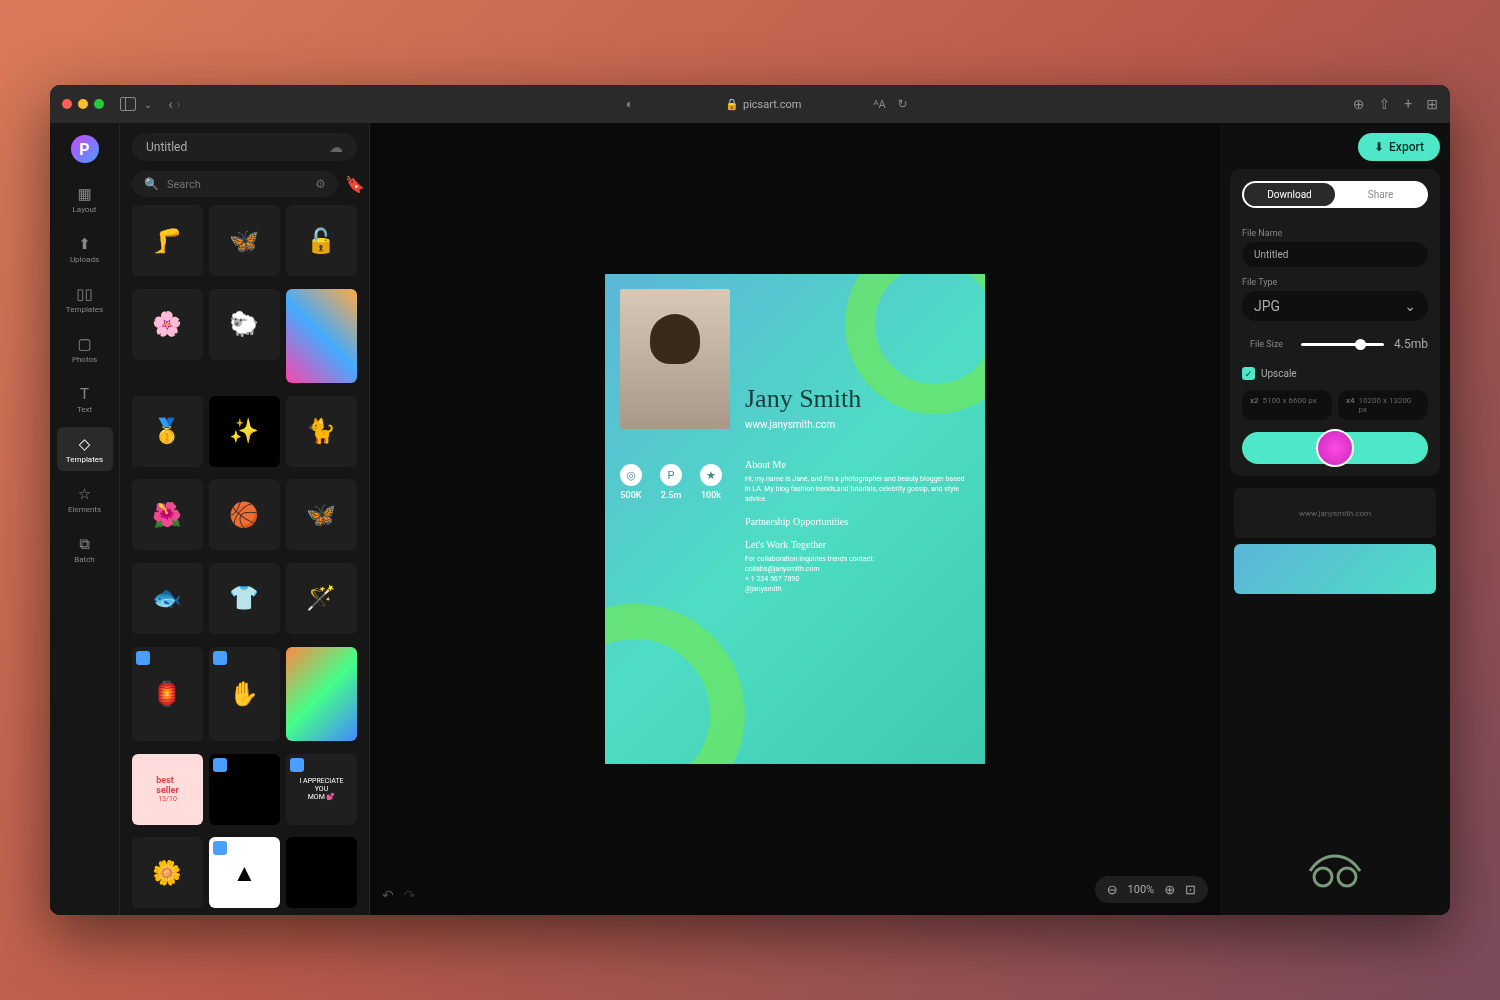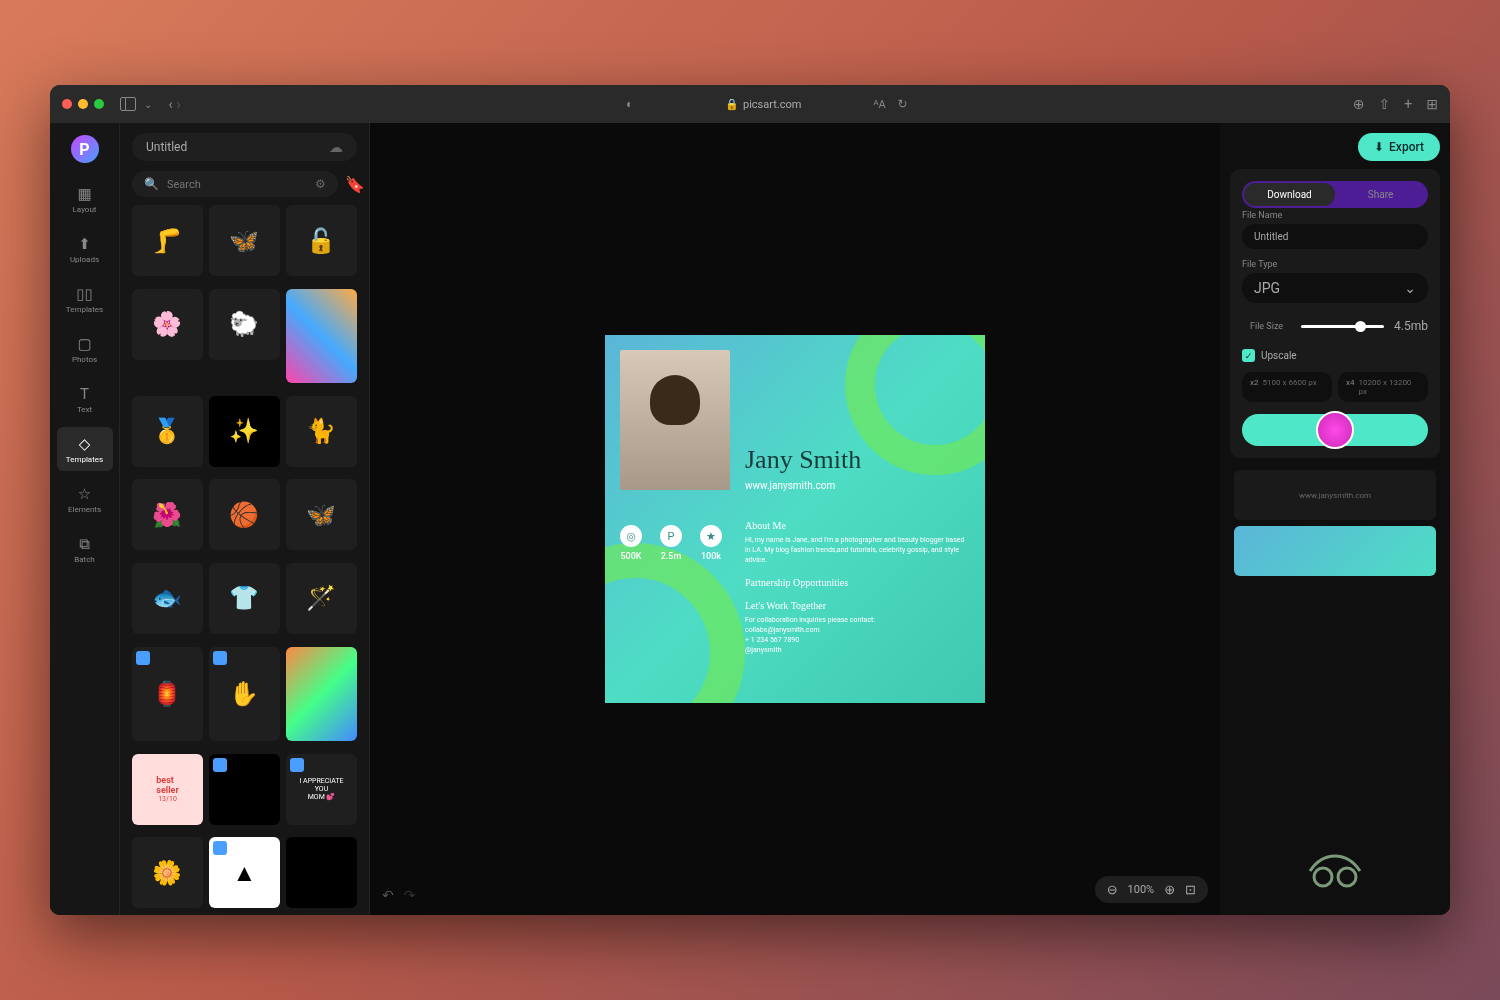--- a/index.html
+++ b/index.html
@@ -31,21 +31,21 @@
 .search-row{padding:0 12px 8px;display:flex;align-items:center;gap:8px}
 .search-box{flex:1;background:#1f1f1f;border-radius:16px;padding:6px 12px;display:flex;align-items:center;gap:8px}
 .search-input{background:none;border:none;color:#aaa;font-size:11px;flex:1;outline:none}
 .filter{color:#666;font-size:12px}
 .bookmark{color:#4ee8c8;font-size:16px}
 .sticker-grid{flex:1;overflow-y:auto;padding:0 12px;display:grid;grid-template-columns:repeat(3,1fr);gap:6px}
 .sticker{aspect-ratio:1;background:#1f1f1f;border-radius:6px;display:flex;align-items:center;justify-content:center;font-size:24px;cursor:pointer;overflow:hidden;position:relative}
 .sticker.tall{aspect-ratio:0.75}
 .badge{position:absolute;top:4px;left:4px;width:14px;height:14px;background:#4a9eff;border-radius:3px}
 .canvas-area{flex:1;background:#0a0a0a;display:flex;align-items:center;justify-content:center;position:relative}
-.canvas{width:380px;height:368px;background:linear-gradient(135deg,#5bb5d8 0%,#4eddc4 50%,#3ec9b0 100%);position:relative;overflow:hidden}
+.canvas{width:380px;height:490px;background:linear-gradient(135deg,#5bb5d8 0%,#4eddc4 50%,#3ec9b0 100%);position:relative;overflow:hidden}
 .ring1{position:absolute;width:180px;height:180px;border:30px solid #6ee85a;border-radius:50%;top:-40px;right:-40px;opacity:0.7}
 .ring2{position:absolute;width:220px;height:220px;border:35px solid #6ee85a;border-radius:50%;bottom:-60px;left:-80px;opacity:0.7}
 .photo{position:absolute;top:15px;left:15px;width:110px;height:140px;background:linear-gradient(180deg,#d8c8b8 0%,#a89888 100%);border-radius:2px}
 .photo::before{content:"";position:absolute;top:25px;left:30px;width:50px;height:50px;background:#3a2a1a;border-radius:50% 50% 40% 40%}
 .name{position:absolute;top:110px;left:140px;font-size:26px;color:#1a3a3a;font-family:Georgia,serif}
 .website{position:absolute;top:145px;left:140px;font-size:10px;color:#fff}
 .stats{position:absolute;top:190px;left:15px;display:flex;gap:18px}
 .stat{display:flex;flex-direction:column;align-items:center;gap:4px}
 .stat-icon{width:22px;height:22px;background:#fff;border-radius:50%;display:flex;align-items:center;justify-content:center;font-size:11px;color:#3a8a8a}
 .stat-val{font-size:9px;color:#fff;font-weight:500}
@@ -53,21 +53,21 @@
 .section-h{font-size:10px;font-family:Georgia,serif;margin-bottom:5px}
 .section-p{font-size:7px;line-height:1.4;margin-bottom:12px}
 .section-li{font-size:7px;line-height:1.5}
 .bottom-bar{position:absolute;bottom:12px;left:12px;display:flex;gap:10px;color:#555;font-size:14px}
 .zoom-bar{position:absolute;bottom:12px;right:12px;display:flex;align-items:center;gap:10px;background:#1f1f1f;padding:6px 12px;border-radius:16px}
 .zoom-btn{color:#aaa;font-size:13px;cursor:pointer}
 .zoom-val{color:#aaa;font-size:11px}
 .right-col{width:230px;display:flex;flex-direction:column;padding:10px;gap:8px}
 .export-btn{align-self:flex-end;background:#4ee8c8;color:#0a2a2a;border:none;padding:7px 16px;border-radius:16px;font-size:12px;font-weight:500;cursor:pointer;display:flex;align-items:center;gap:5px}
 .export-panel{background:#1a1a1a;border-radius:10px;padding:12px}
-.tabs{display:flex;background:#4c1d95;border-radius:16px;padding:2px;margin-bottom:2px}
+.tabs{display:flex;background:#ffffff;border-radius:16px;padding:2px;margin-bottom:20px}
 .tab{flex:1;text-align:center;padding:6px;font-size:10px;color:#888;cursor:pointer;border-radius:14px}
 .tab.active{background:#2a2a2a;color:#fff}
 .field-label{font-size:9px;color:#888;margin-bottom:4px}
 .field-input{width:100%;background:#0f0f0f;border:none;border-radius:14px;padding:7px 12px;color:#aaa;font-size:10px;margin-bottom:10px;outline:none}
 .select{width:100%;background:#0f0f0f;border-radius:14px;padding:7px 12px;color:#aaa;font-size:14px;margin-bottom:10px;display:flex;justify-content:space-between;align-items:center;cursor:pointer}
 .size-row{display:flex;align-items:center;gap:10px;margin-bottom:10px}
 .slider{flex:1;height:3px;background:#fff;border-radius:2px;position:relative}
 .slider-thumb{position:absolute;right:18px;top:-4px;width:11px;height:11px;background:#fff;border-radius:50%}
 .size-val{font-size:12px;color:#aaa}
 .upscale-row{display:flex;align-items:center;gap:6px;margin-bottom:10px}
@@ -223,21 +223,21 @@
               <div class="stat-icon">★</div>
               <span class="stat-val">100k</span>
             </div>
         </div>
         <div class="content">
           <div class="section-h">About Me</div>
           <div class="section-p">Hi, my name is Jane, and I'm a photographer and beauty blogger based in LA. My blog fashion trends,and tutorials, celebrity gossip, and style advice.</div>
           <div class="section-h">Partnership Opportunities</div>
           <div class="section-h" style="margin-top:12px">Let's Work Together</div>
           <div class="section-p">
-            <span>For collaboration inquiries please contact:</span><br>
+            <span>For collaboration inquiries trends contact:</span><br>
             <span>collabs@janysmith.com</span><br>
             <span>+ 1 234 567 7890</span><br>
             <span>@janysmith</span>
           </div>
         </div>
       </div>
       <div class="bottom-bar">
         <span>↶</span>
         <span style="color:#333">↷</span>
       </div>

